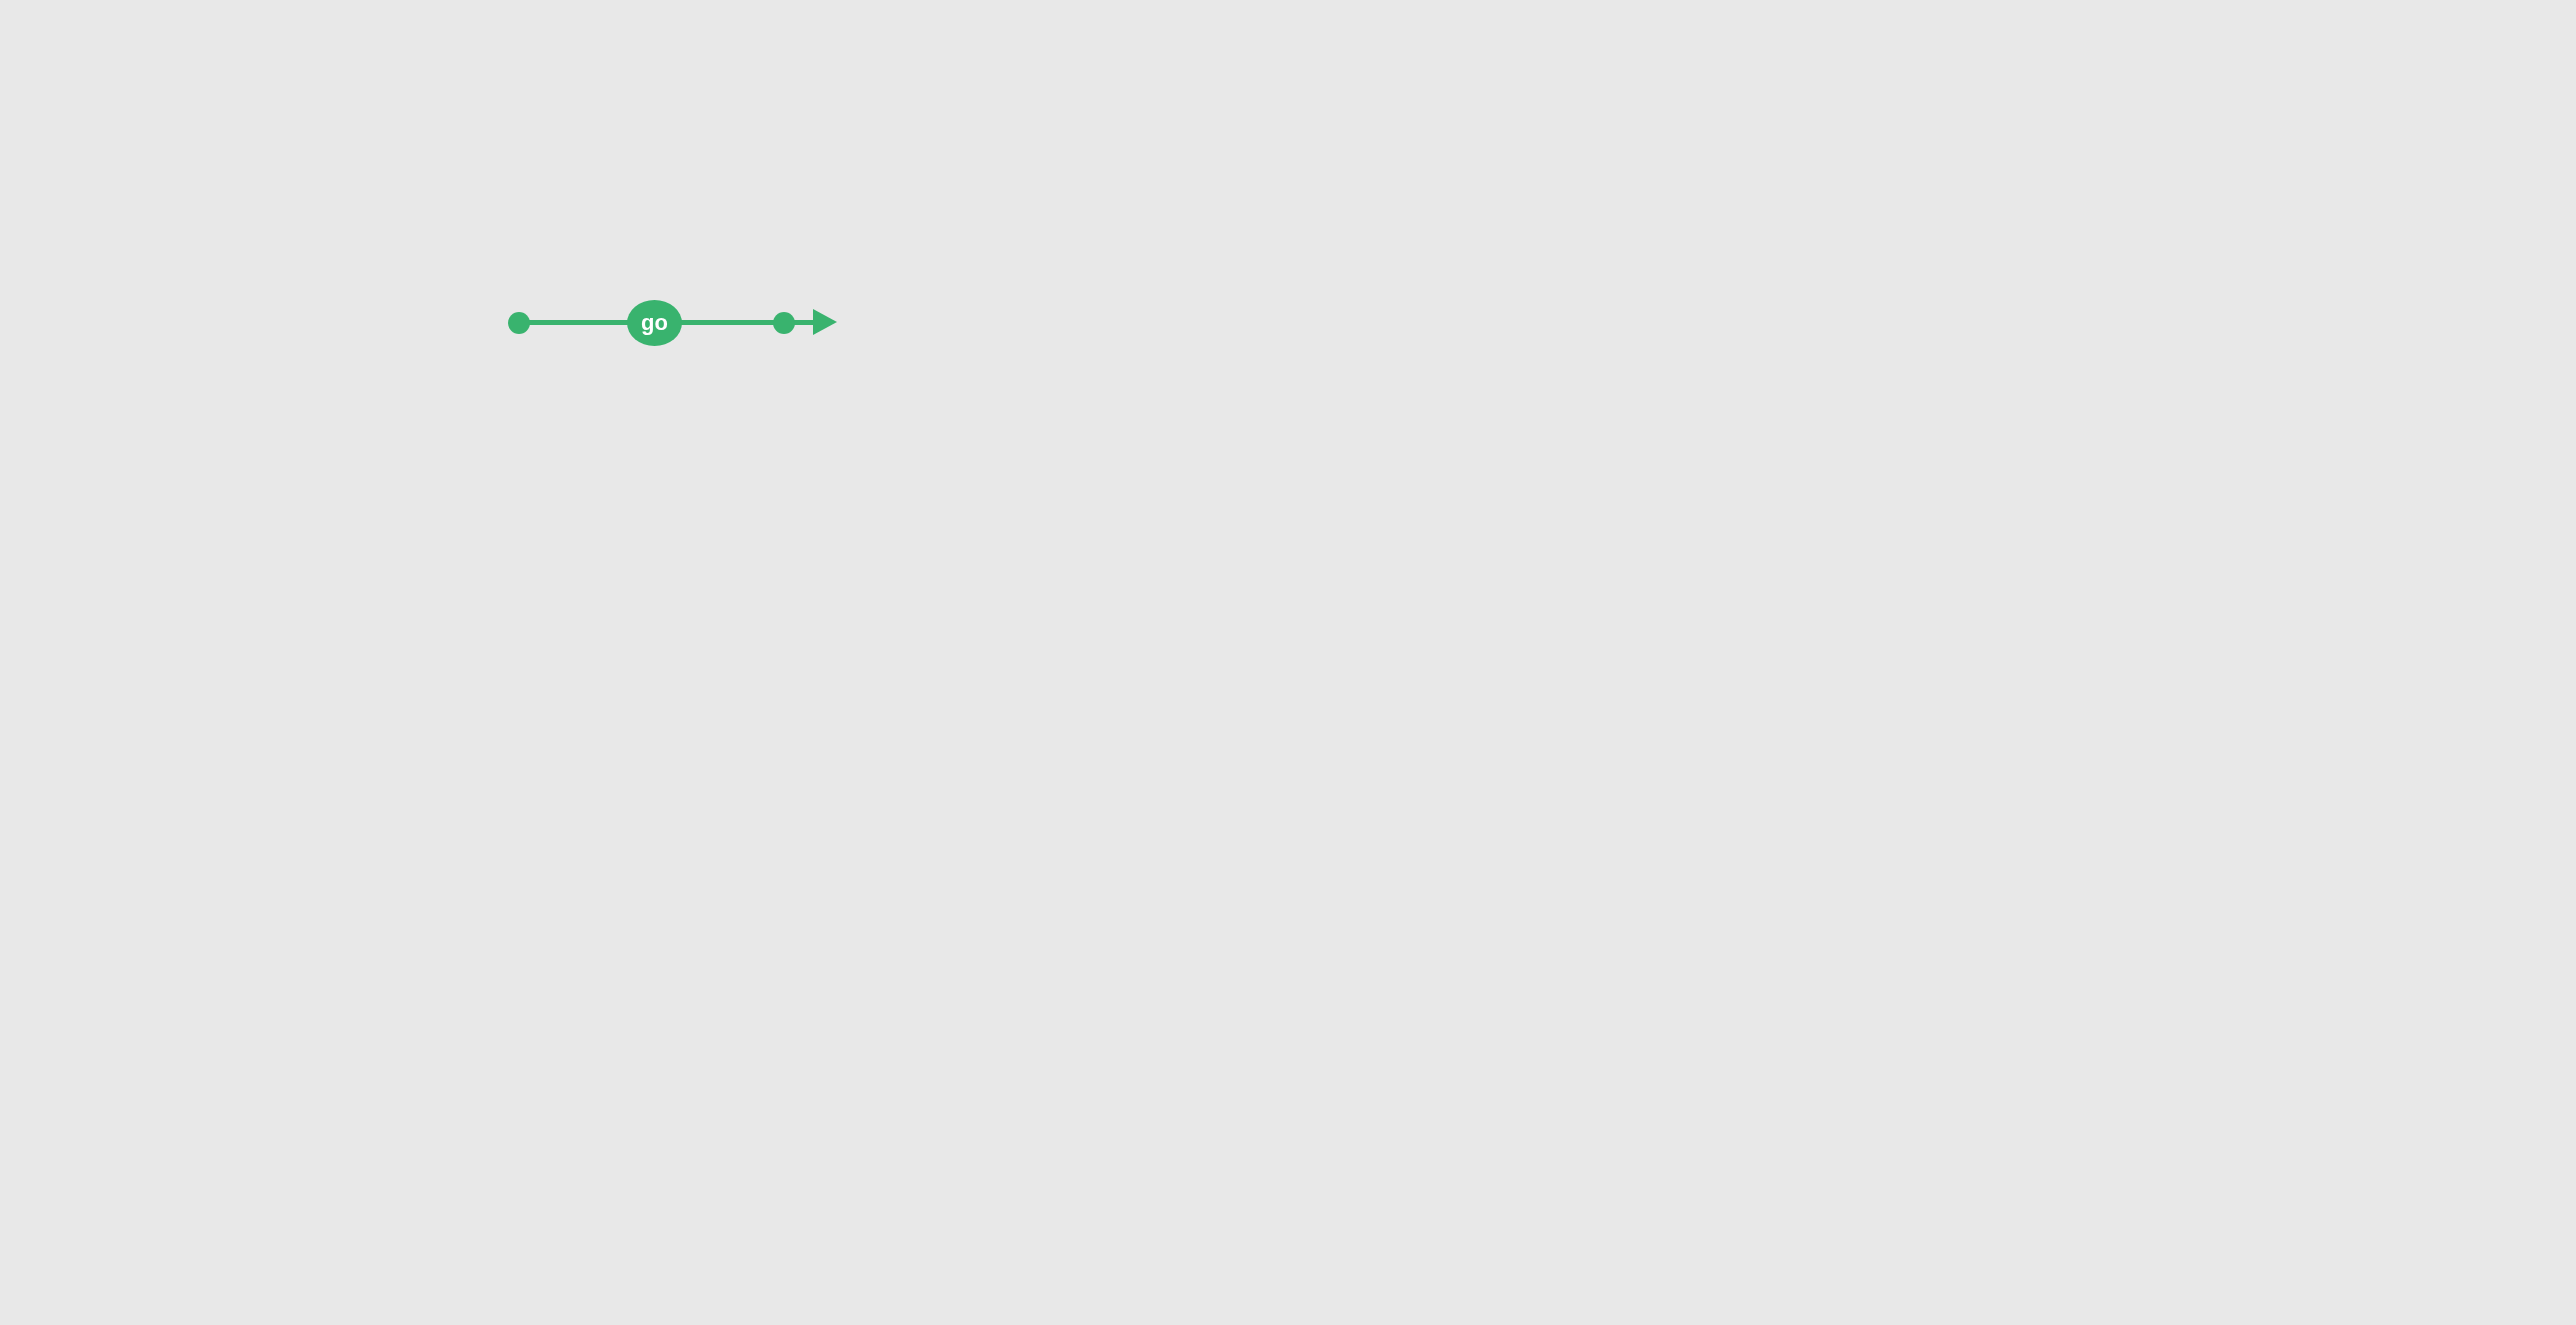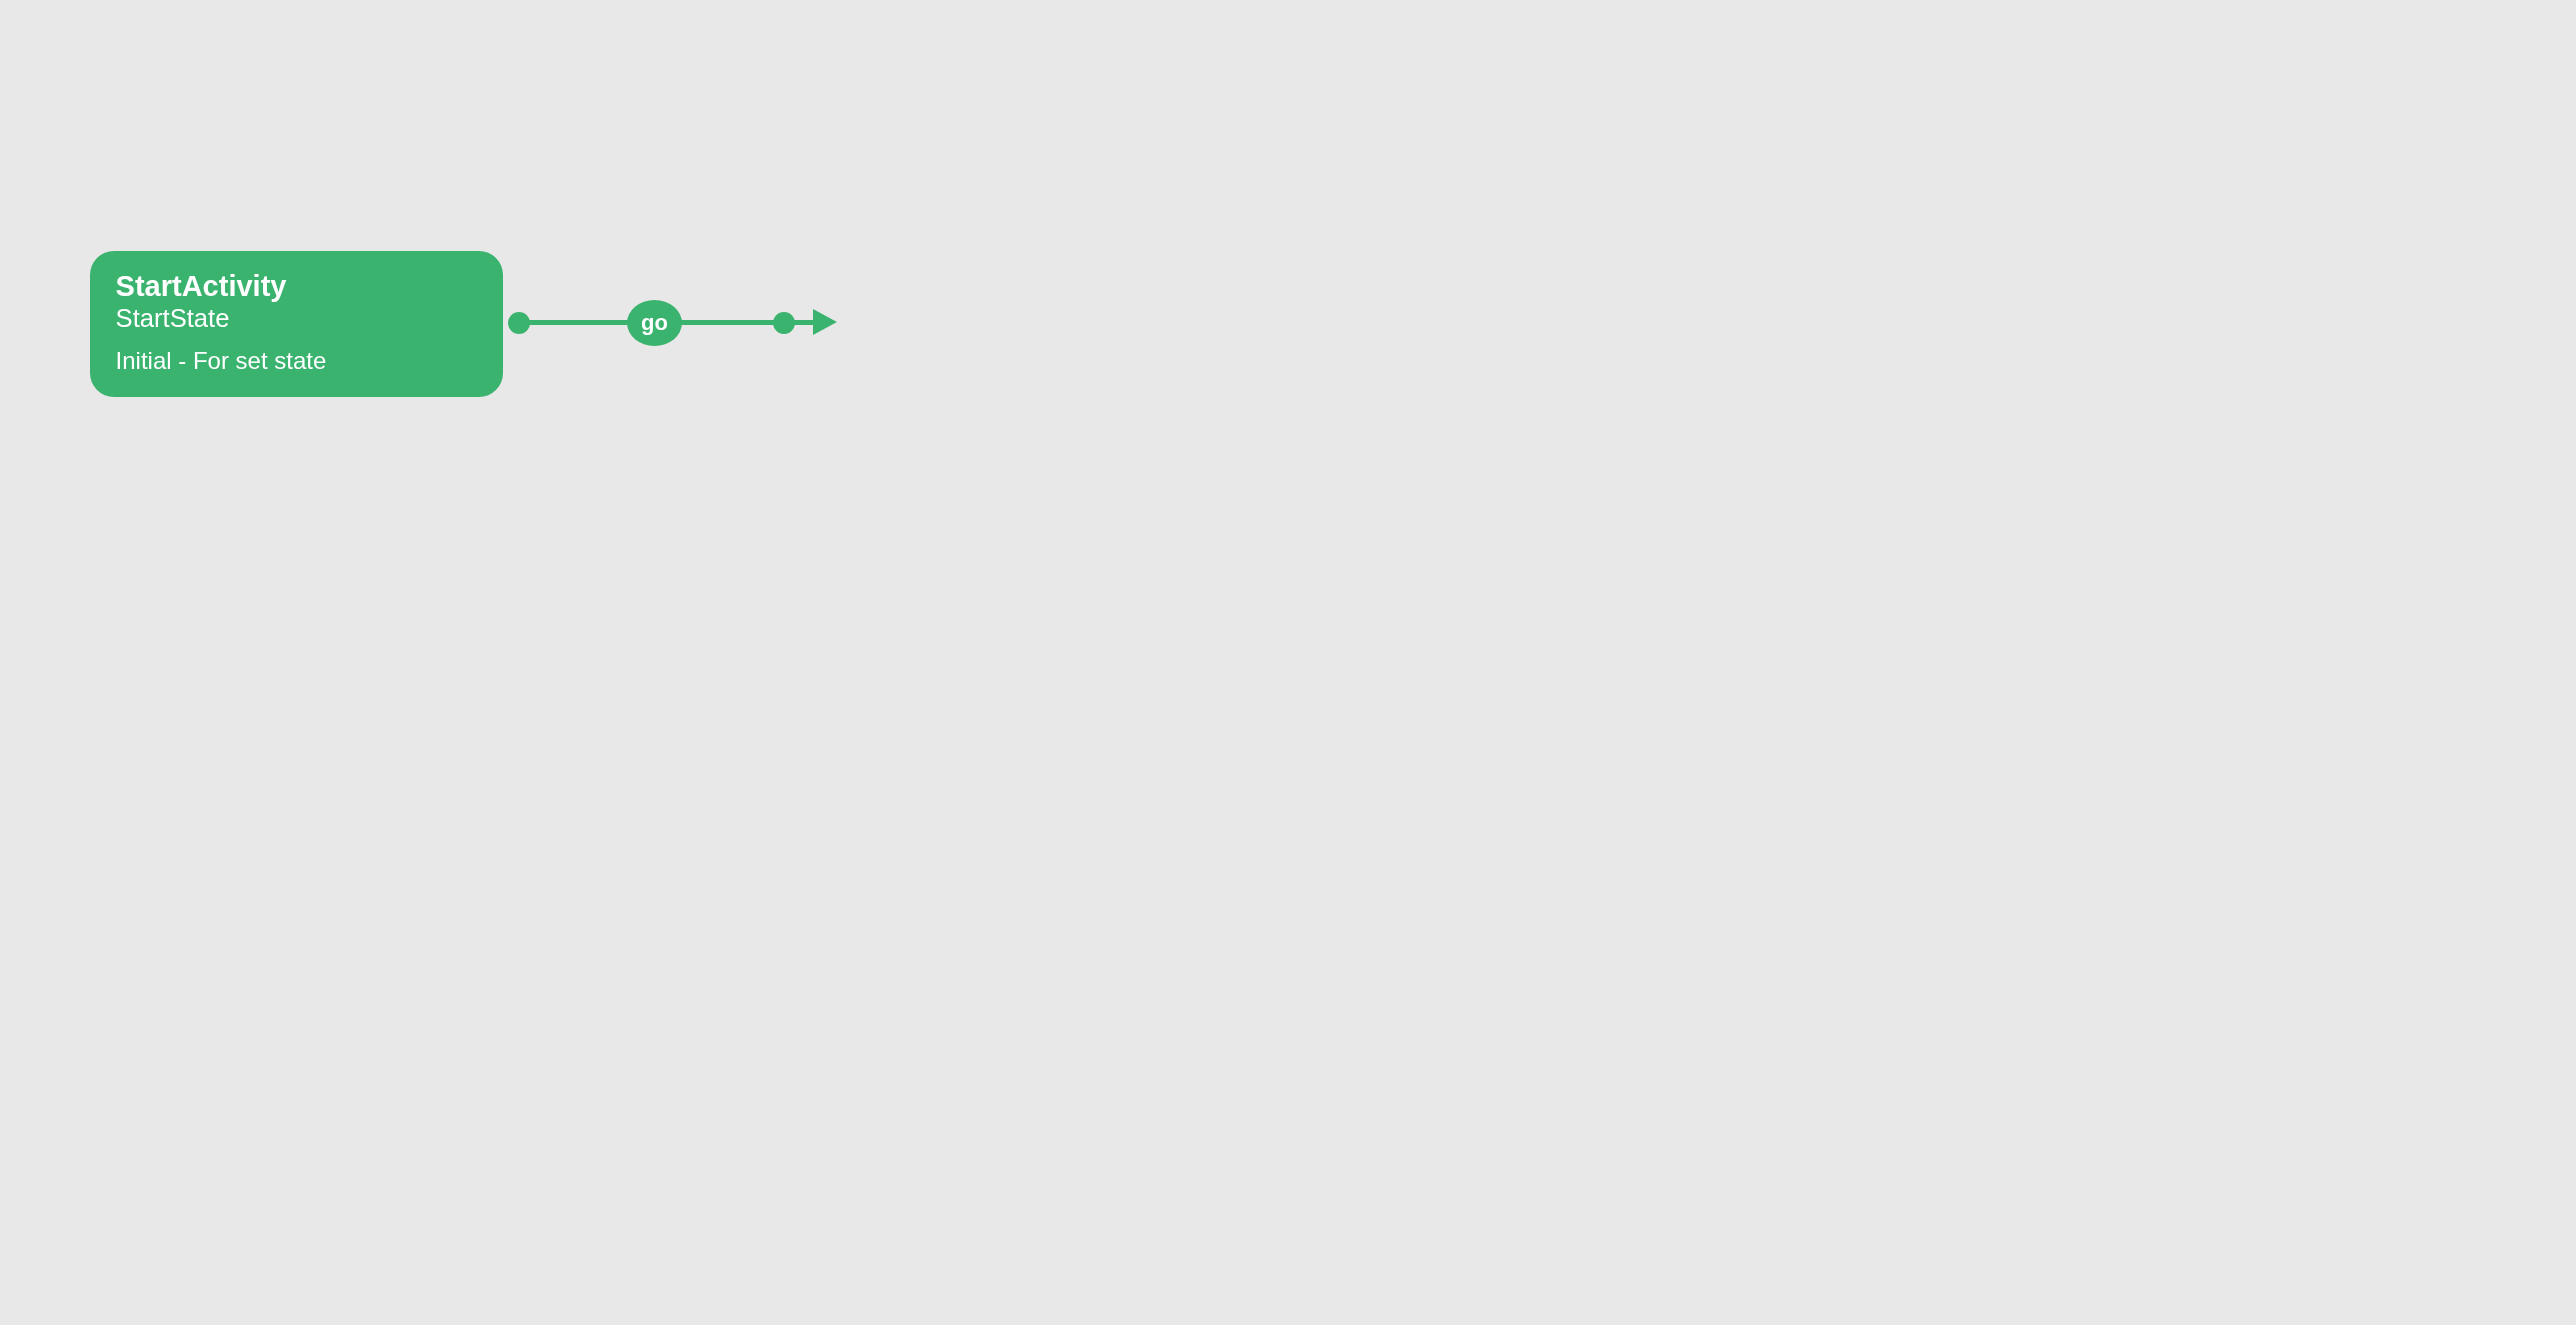--- a/index.html
+++ b/index.html
@@ -83,25 +83,20 @@
     border-top: 13.6px solid transparent;
     border-bottom: 13.6px solid transparent;
     border-left: 24px solid #39b36e;
   }
 </style>
 </head>
 <body>
 
 <div class="canvas">
 
-  <div class="node node-green" style="left:90px; top:251px; width:413px;">
-    <div class="node-title">StartActivity</div>
-    <div class="node-subtitle">StartState</div>
-    <div class="node-desc">Initial - For set state</div>
-  </div>
 
 
   <div class="edge">
 
     <div class="edge-line" style="left:511px; top:320px; width:307px;"></div>
 
     <div class="edge-dot" style="left:508px; top:312px;"></div>
 
     <div class="edge-dot" style="left:773px; top:312px;"></div>
 

